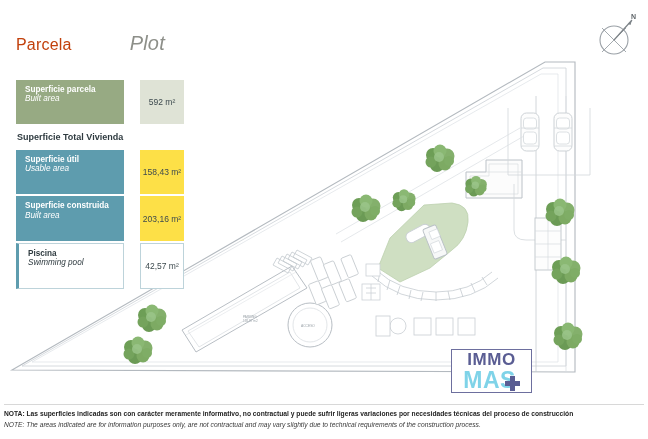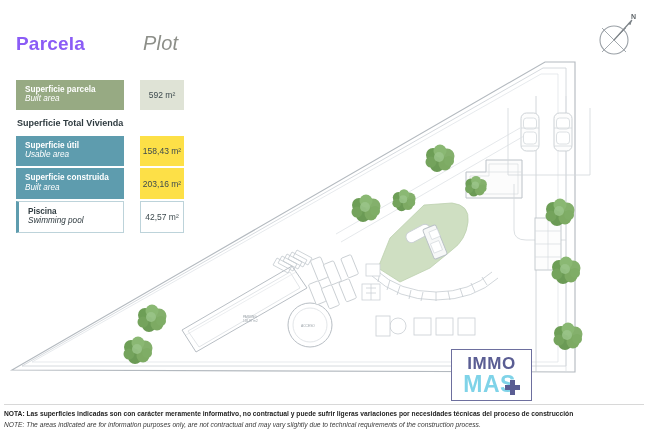--- a/index.html
+++ b/index.html
@@ -6,27 +6,27 @@
   html, body {
     width: 648px; height: 439px;
     background: #ffffff;
     font-family: "Liberation Sans", sans-serif;
     overflow: hidden;
   }
   #page { position: relative; width: 648px; height: 439px; background: #fff; }
 
   
   .title-row { position: absolute; left: 16px; top: 32px; display: flex; align-items: baseline; gap: 11px; }
-  .title-es { font-size: 19px; font-weight: bold; color: #8b5cf6; letter-spacing: .2px; }
+  .title-es { font-size: 16px; font-weight: normal; color: #c2410c; letter-spacing: .2px; }
   .title-en { font-size: 20px; font-style: italic; color: #8d8f89; letter-spacing: .2px; margin-left: 47px; }
 
   
   .table-wrap { position: absolute; left: 16px; top: 80px; width: 168px; }
   .trow { display: flex; align-items: stretch; width: 100%; margin-bottom: 2px; }
-  .tlabel { flex: 0 0 108px; padding: 5px 0 7px 9px; line-height: 1.12; }
+  .tlabel { flex: 0 0 108px; padding: 5px 0 21px 9px; line-height: 1.12; }
   .tvalue { flex: 1 1 auto; display: flex; align-items: center; justify-content: center;
             font-size: 8.5px; color: #3d4a4e; margin-left: 16px; }
   .lab-es { font-size: 8.2px; font-weight: bold; display: block; }
   .lab-en { font-size: 8.2px; font-style: italic; display: block; }
 
   .row-plot .tlabel { background: #97aa83; color: #ffffff; }
   .row-plot .tvalue { background: #dfe3d6; }
 
   .row-teal .tlabel { background: #5e9cae; color: #ffffff; }
   .row-teal .tvalue { background: #fde047; }
@@ -38,21 +38,21 @@
   .subhead .s-es { font-size: 9px; font-weight: bold; color: #2f3b40; display: block; }
   .subhead .s-en { font-size: 9px; font-style: italic; color: #2f3b40; display: block; }
 
   
   .plan { position: absolute; left: 0; top: 0; width: 648px; height: 400px; }
 
   
   .compass { position: absolute; left: 592px; top: 10px; width: 50px; height: 52px; }
 
   
-  .logo { position: absolute; left: 451px; top: 349px; width: 81px; height: 52px;
+  .logo { position: absolute; left: 451px; top: 349px; width: 81px; height: 44px;
           border: 1.2px solid #6d6f9e; background: #fff;
           display: flex; flex-direction: column; align-items: center; justify-content: center; }
   .logo-immo { font-size: 17px; font-weight: bold; color: #5a5d93; letter-spacing: .6px; line-height: 1; }
   .logo-mas-wrap { display: flex; align-items: center; line-height: 1; margin-top: 1px; }
   .logo-mas { font-size: 23px; font-weight: bold; color: #7fd3e8; letter-spacing: .4px; }
   .logo-plus { position: relative; width: 15px; height: 15px; margin-left: -11px; margin-top: 6px; }
   .logo-plus::before, .logo-plus::after { content: ""; position: absolute; background: #5a5d93; }
   .logo-plus::before { left: 5px; top: 0; width: 5px; height: 15px; }
   .logo-plus::after { left: 0; top: 5px; width: 15px; height: 5px; }
 

